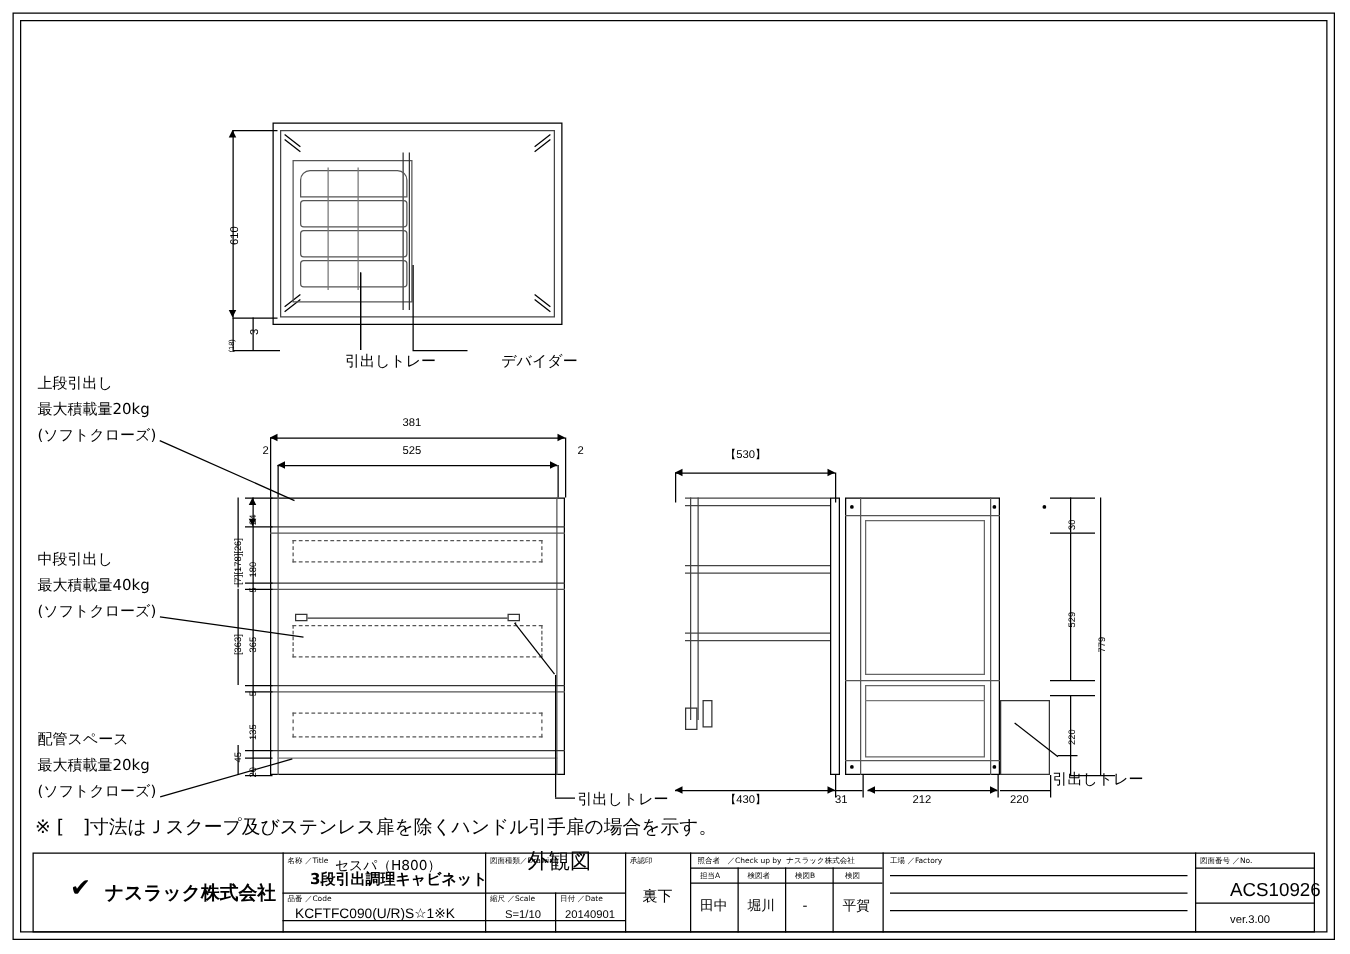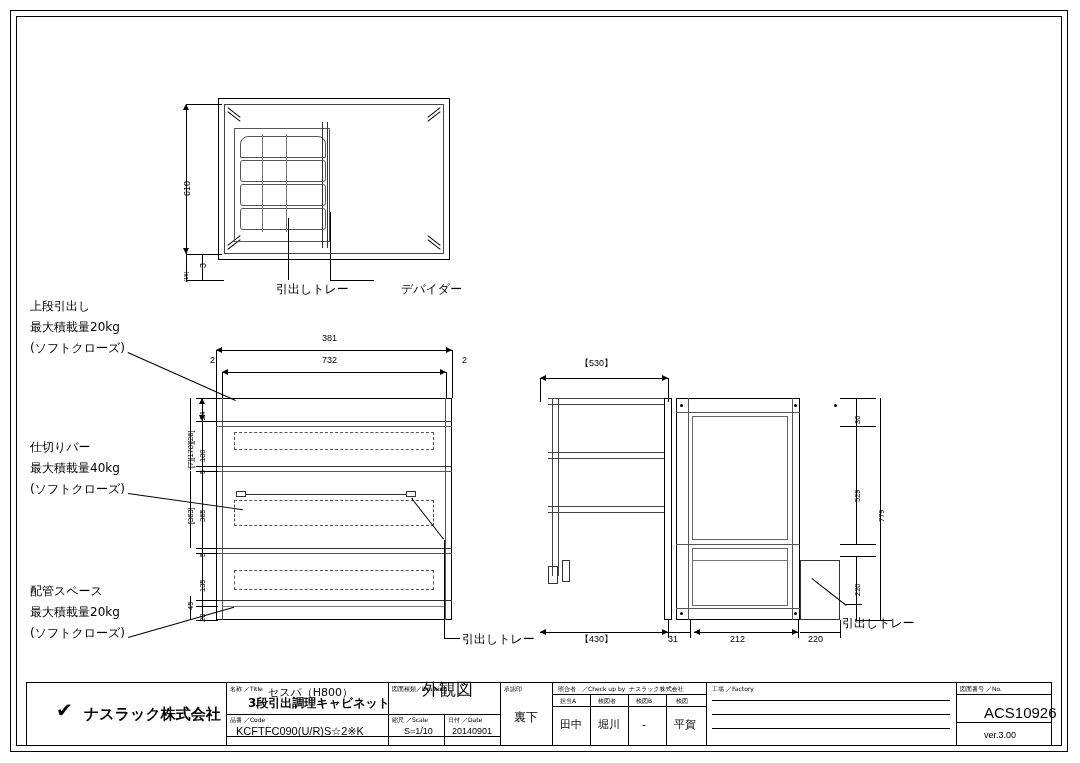--- a/index.html
+++ b/index.html
@@ -84,21 +84,21 @@
   <div class="ln h" style="left:216px;top:350px;width:236px;"></div>
   <div class="arrowL" style="left:216px;top:347px;"></div>
   <div class="arrowR" style="left:446px;top:347px;"></div>
   <div class="txt sm" style="left:322px;top:333px;">381</div>
   <div class="ln v" style="left:216px;top:350px;height:48px;"></div>
   <div class="ln v" style="left:452px;top:350px;height:48px;"></div>
 
   <div class="ln h" style="left:222px;top:372px;width:224px;"></div>
   <div class="arrowL" style="left:222px;top:369px;"></div>
   <div class="arrowR" style="left:440px;top:369px;"></div>
-  <div class="txt sm" style="left:322px;top:355px;">732</div>
+  <div class="txt sm" style="left:322px;top:355px;">525</div>
   <div class="txt sm" style="left:210px;top:355px;">2</div>
   <div class="txt sm" style="left:462px;top:355px;">2</div>
   <div class="ln v" style="left:222px;top:372px;height:26px;"></div>
   <div class="ln v" style="left:446px;top:372px;height:26px;"></div>
 
   <div class="box" style="left:216px;top:398px;width:236px;height:222px;"></div>
   <div class="box" style="left:222px;top:398px;width:224px;height:222px;border-color:#555;border-top:none;border-bottom:none;"></div>
 
   <div class="ln h" style="left:216px;top:421px;width:236px;background:#333;"></div>
   <div class="ln h" style="left:216px;top:426px;width:236px;background:#555;"></div>
@@ -144,37 +144,38 @@
   <div class="ln v" style="left:190px;top:398px;height:72px;"></div>
   <div class="ln v" style="left:190px;top:471px;height:77px;"></div>
   <div class="ln v" style="left:190px;top:596px;height:24px;"></div>
 
   <div class="txt md jp" style="left:30px;top:299px;">上段引出し</div>
   <div class="txt md jp" style="left:30px;top:320px;">最大積載量20kg</div>
   <div class="txt md jp" style="left:30px;top:341px;">(ソフトクローズ)</div>
   <div class="ln h" style="left:128px;top:352px;width:118px;transform:rotate(24deg);transform-origin:0 0;"></div>
   <div class="ln h" style="left:128px;top:352px;width:0;"></div>
 
-  <div class="txt md jp" style="left:30px;top:440px;">仕切りバー</div>
+  <div class="txt md jp" style="left:30px;top:440px;">中段引出し</div>
   <div class="txt md jp" style="left:30px;top:461px;">最大積載量40kg</div>
   <div class="txt md jp" style="left:30px;top:482px;">(ソフトクローズ)</div>
   <div class="ln h" style="left:128px;top:493px;width:116px;transform:rotate(8deg);transform-origin:0 0;"></div>
 
   <div class="txt md jp" style="left:30px;top:584px;">配管スペース</div>
   <div class="txt md jp" style="left:30px;top:605px;">最大積載量20kg</div>
   <div class="txt md jp" style="left:30px;top:626px;">(ソフトクローズ)</div>
   <div class="ln h" style="left:128px;top:637px;width:110px;transform:rotate(-16deg);transform-origin:0 0;"></div>
 
   <div class="ln h" style="left:412px;top:498px;width:1px;"></div>
   <div class="ln h" style="left:412px;top:498px;width:52px;transform:rotate(52deg);transform-origin:0 0;"></div>
   <div class="ln h" style="left:444px;top:640px;width:0;"></div>
   <div class="ln v" style="left:444px;top:540px;height:98px;"></div>
   <div class="ln h" style="left:444px;top:638px;width:16px;"></div>
   <div class="txt md jp" style="left:462px;top:632px;">引出しトレー</div>
 
+  <div class="txt lg jp" style="left:28px;top:652px;font-size:15px;">※ [　]寸法はＪスクープ及びステンレス扉を除くハンドル引手扉の場合を示す。</div>
 
   <div class="ln h" style="left:540px;top:378px;width:128px;"></div>
   <div class="arrowL" style="left:540px;top:375px;"></div>
   <div class="arrowR" style="left:662px;top:375px;"></div>
   <div class="txt sm" style="left:580px;top:358px;">【530】</div>
   <div class="ln v" style="left:540px;top:378px;height:24px;"></div>
   <div class="ln v" style="left:668px;top:378px;height:24px;"></div>
 
   <div class="ln h" style="left:548px;top:398px;width:116px;background:#444;"></div>
   <div class="ln h" style="left:548px;top:404px;width:116px;background:#444;"></div>
@@ -251,21 +252,21 @@
   <div class="ln v" style="left:956px;top:682px;height:64px;"></div>
 
   <div class="logo-mark jp" style="left:56px;top:698px;font-weight:bold;">✔</div>
   <div class="txt jp" style="left:84px;top:705px;font-size:15px;font-weight:bold;">ナスラック株式会社</div>
 
   <div class="ln h" style="left:226px;top:714px;width:162px;"></div>
   <div class="txt tiny jp" style="left:230px;top:685px;">名称 ／Title</div>
   <div class="txt jp" style="left:268px;top:686px;font-size:11px;">セスパ（H800）</div>
   <div class="txt jp" style="left:248px;top:696px;font-size:12px;font-weight:bold;">3段引出調理キャビネット</div>
   <div class="txt tiny jp" style="left:230px;top:716px;">品番 ／Code</div>
-  <div class="txt" style="left:236px;top:725px;font-size:11px;">KCFTFC090(U/R)S☆2※K</div>
+  <div class="txt" style="left:236px;top:725px;font-size:11px;">KCFTFC090(U/R)S☆1※K</div>
   <div class="ln h" style="left:226px;top:736px;width:162px;"></div>
 
   <div class="txt tiny jp" style="left:392px;top:685px;">図面種類／Drawing</div>
   <div class="txt jp" style="left:422px;top:679px;font-size:17px;">外観図</div>
   <div class="ln h" style="left:388px;top:714px;width:112px;"></div>
   <div class="ln v" style="left:444px;top:714px;height:32px;"></div>
   <div class="txt tiny jp" style="left:392px;top:716px;">縮尺 ／Scale</div>
   <div class="txt" style="left:404px;top:726px;font-size:9px;">S=1/10</div>
   <div class="txt tiny jp" style="left:448px;top:716px;">日付 ／Date</div>
   <div class="txt" style="left:452px;top:726px;font-size:9px;">20140901</div>

